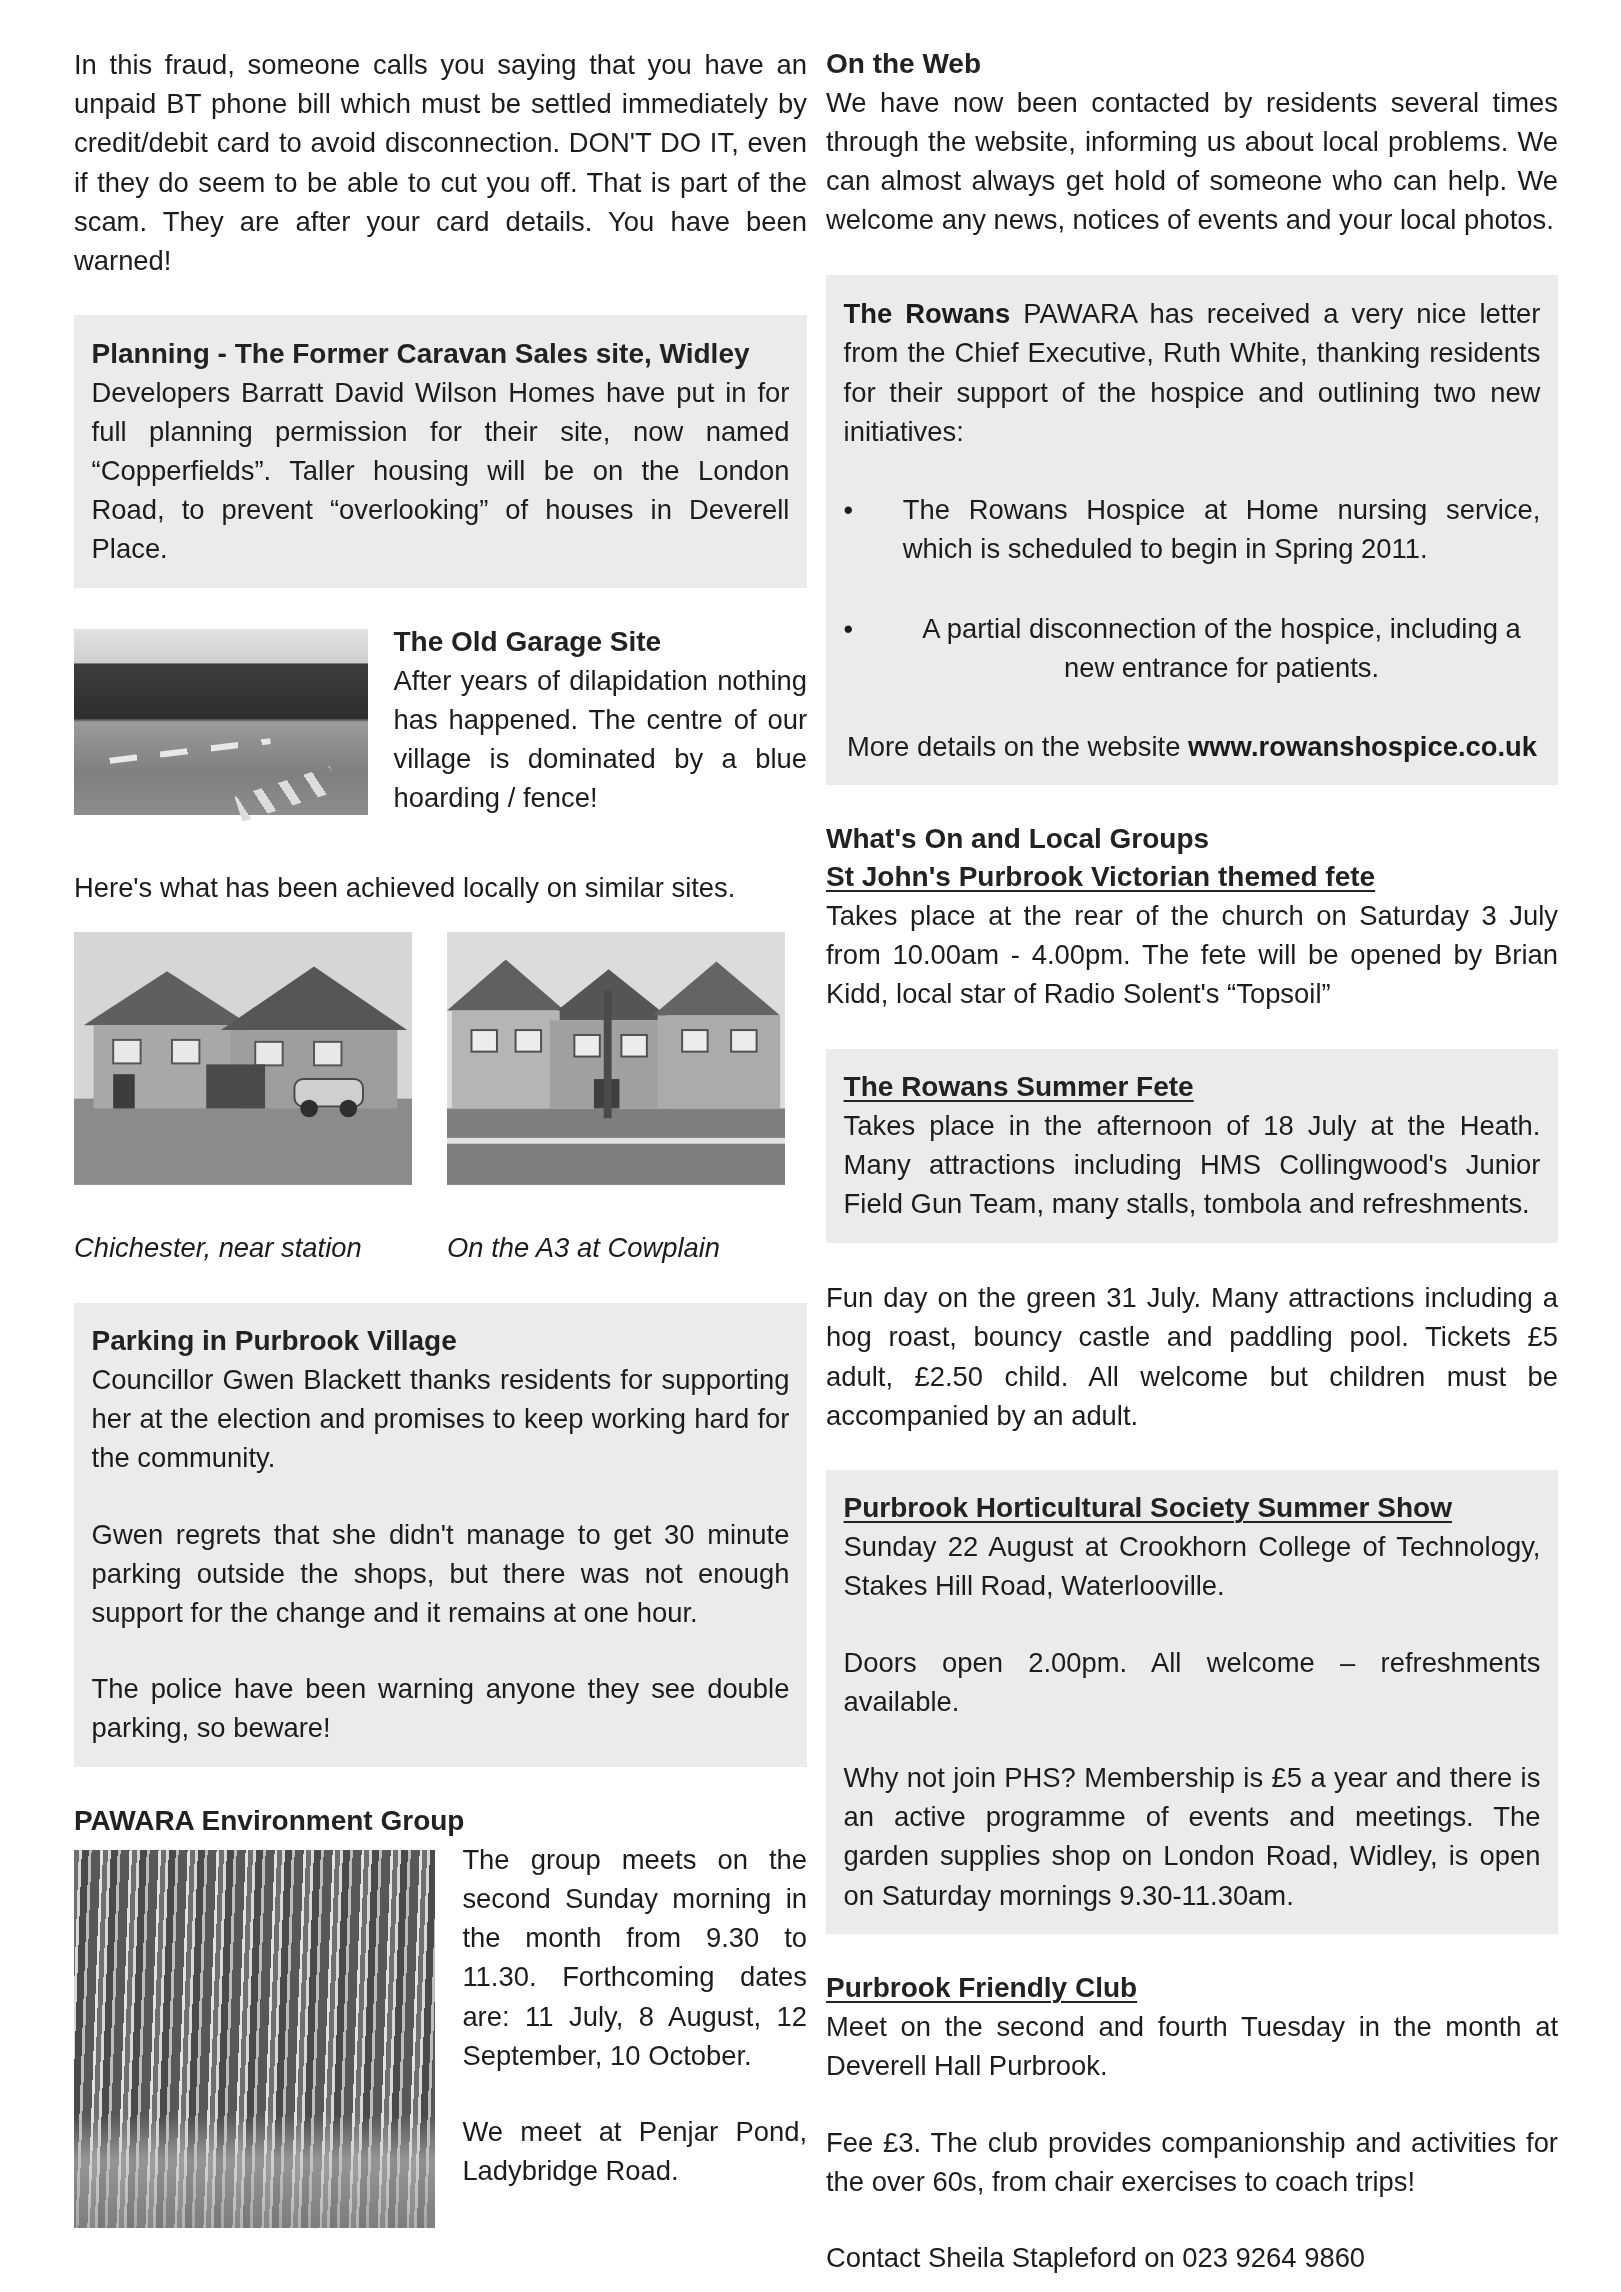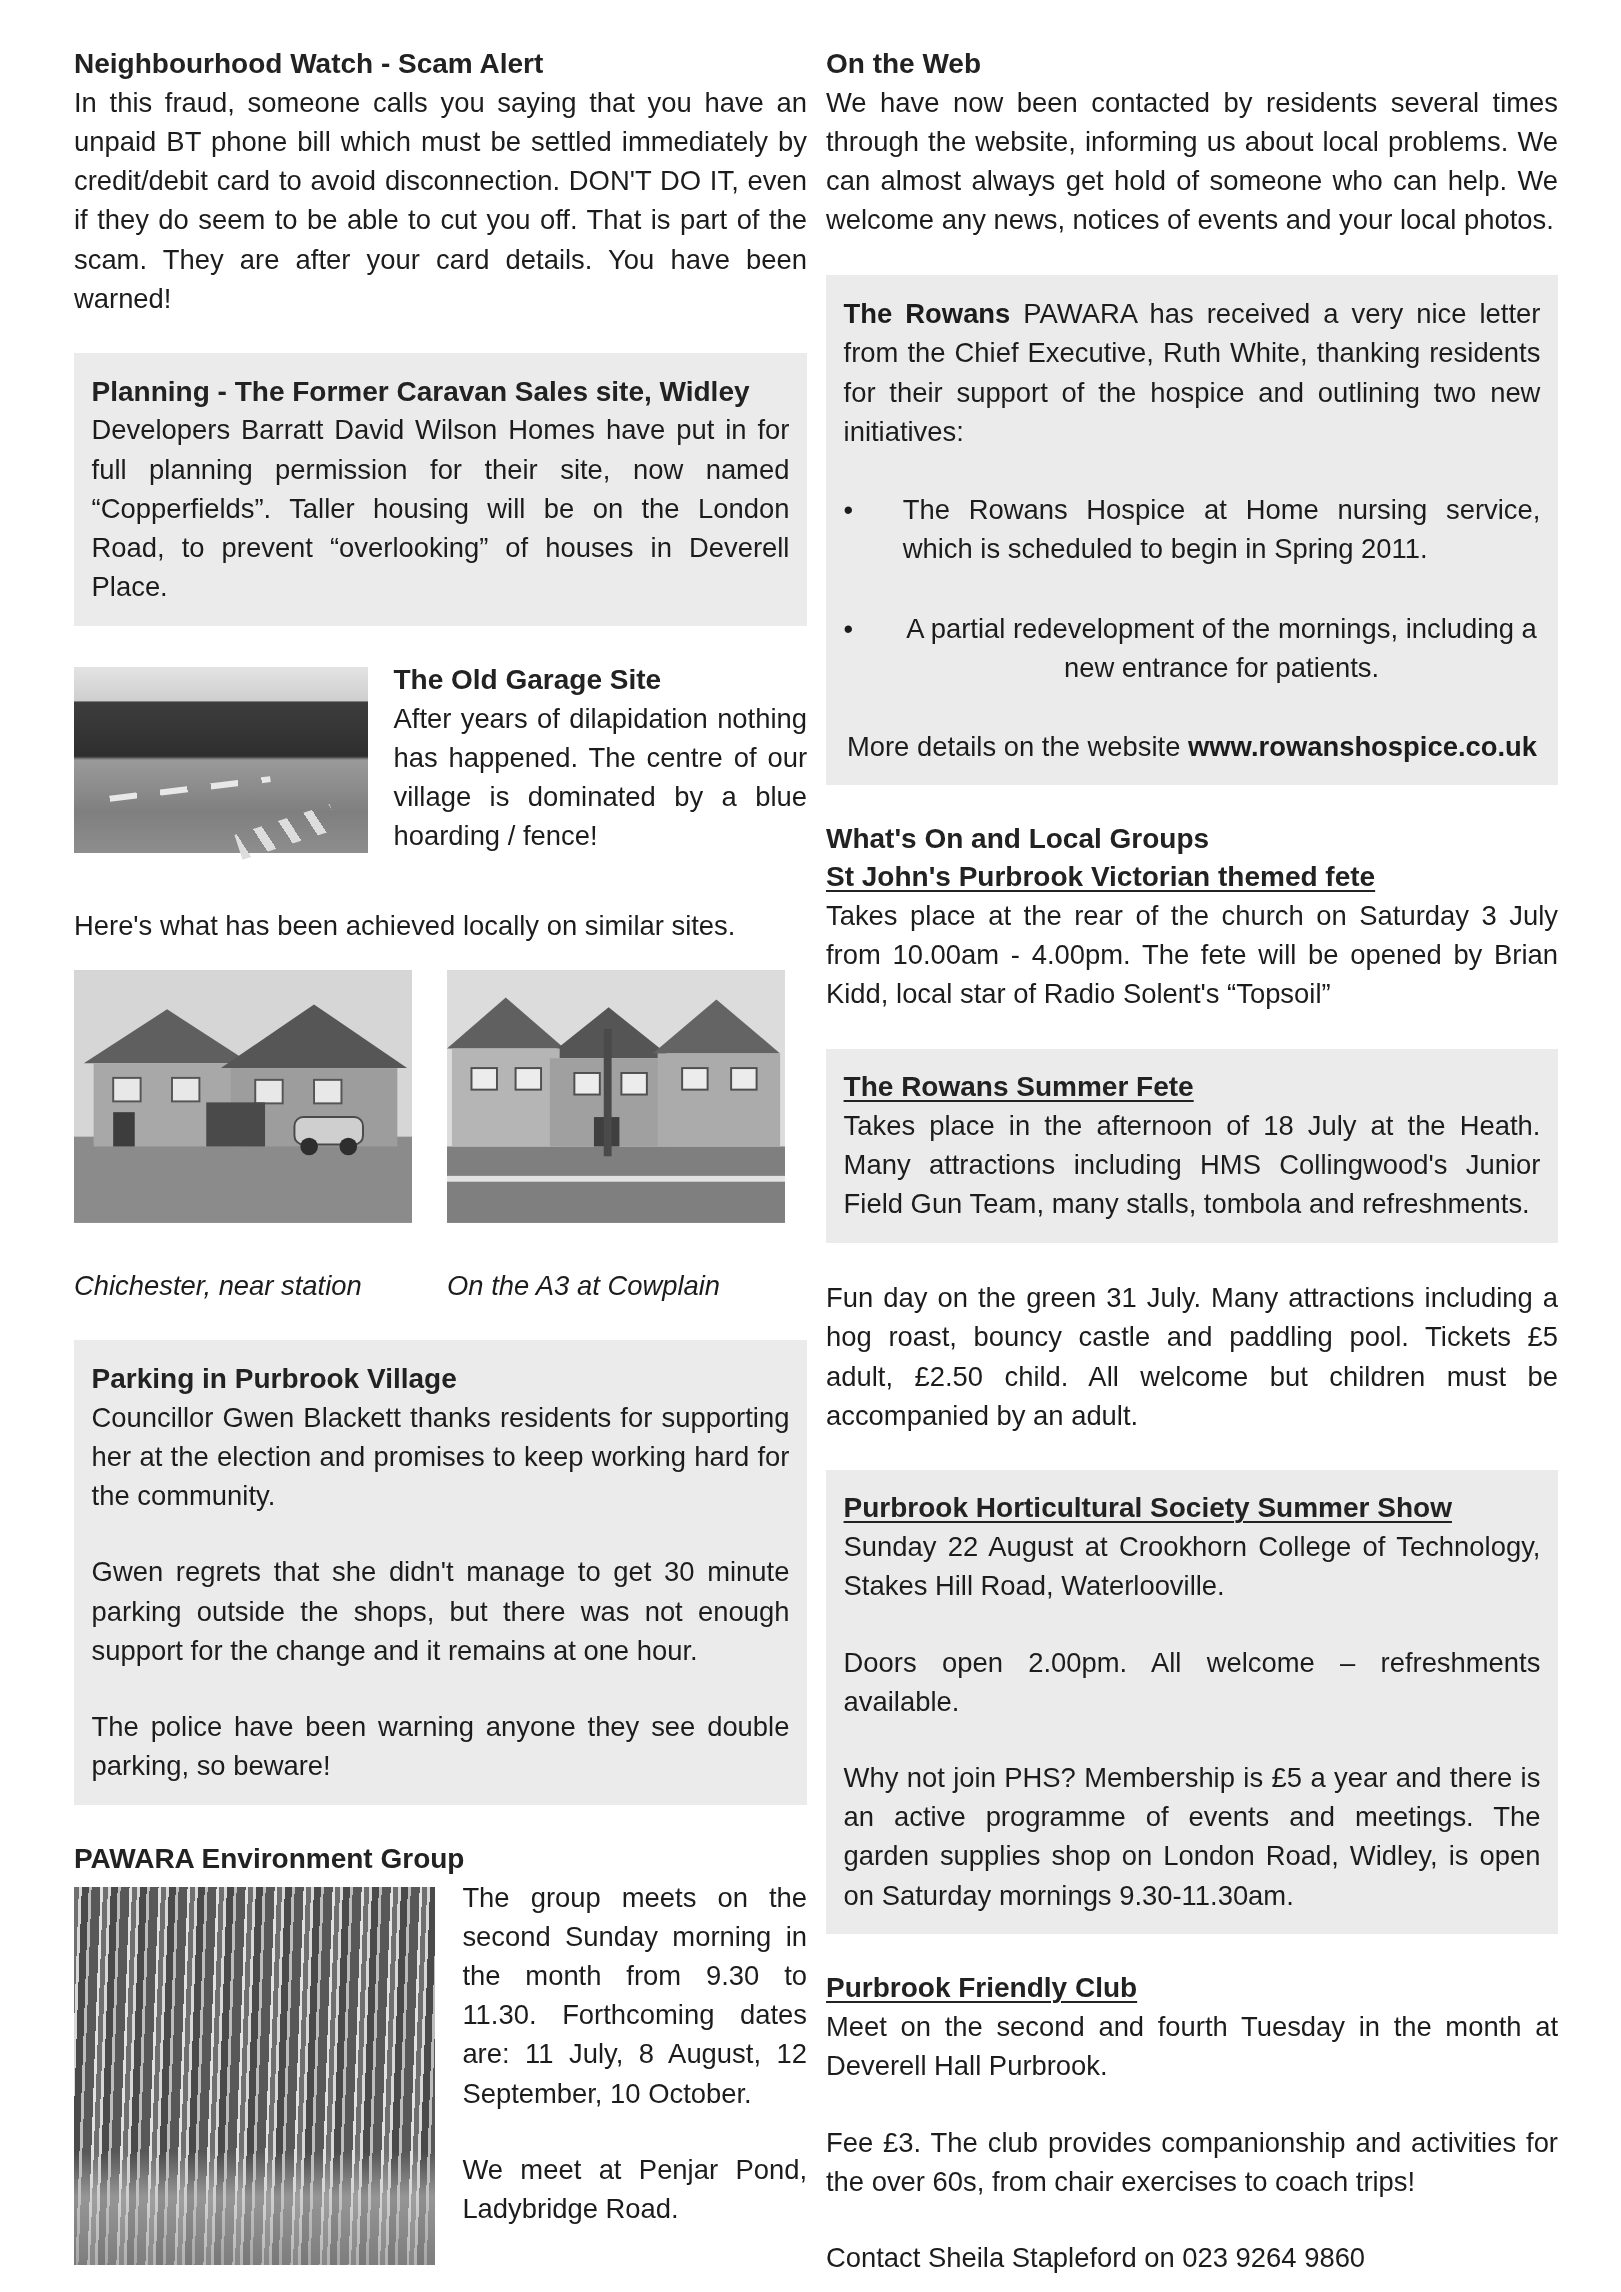--- a/index.html
+++ b/index.html
@@ -63,21 +63,20 @@
   svg{display:block;}
 </style>
 </head>
 <body>
 
 <div id="page">
 
   <div class="col" id="col-left">
 
     <div class="sec">
-      <h3>Neighbourhood Watch - Scam Alert</h3>
       <p>In this fraud, someone calls you saying that you have an unpaid BT phone bill which must be settled immediately by credit/debit card to avoid disconnection.  DON'T DO IT, even if they do seem to be able to cut you off.  That is part of the scam.  They are after your card details. You have been warned!</p>
     </div>
 
     <div class="sec graybox">
       <h3>Planning - The Former Caravan Sales site, Widley</h3>
       <p>Developers Barratt David Wilson Homes have put in for full planning permission for their site, now named “Copperfields”.  Taller housing will be on the London Road, to prevent “overlooking” of houses in Deverell Place.</p>
     </div>
 
     <div class="sec" style="overflow:hidden;">
       <div class="photo photo-garage">
@@ -166,21 +165,21 @@
 
     <div class="sec graybox">
       <p><span class="inline-head">The Rowans</span><span>  PAWARA has received a very nice letter from the Chief Executive, Ruth White, thanking residents for their support of the hospice and outlining two new initiatives:</span></p>
       <ul class="bullets">
         <li>
           <span class="dot">•</span>
           <p>The Rowans Hospice at Home nursing service, which is scheduled to begin in Spring 2011.</p>
         </li>
         <li>
           <span class="dot">•</span>
-          <p style="text-align:center;">A partial redevelopment of the mornings, including a new entrance for patients.</p>
+          <p style="text-align:center;">A partial disconnection of the hospice, including a new entrance for patients.</p>
         </li>
       </ul>
       <p class="more" style="text-align:center;"><span>More details on the website </span><span class="inline-head">www.rowanshospice.co.uk</span></p>
     </div>
 
     <div class="sec">
       <h3>What's On and Local Groups</h3>
       <h3 class="underline">St John's Purbrook Victorian themed fete</h3>
       <p>Takes place at the rear of the church on Saturday 3 July from 10.00am - 4.00pm.  The fete will be opened by Brian Kidd, local star of Radio Solent's “Topsoil”</p>
     </div>

